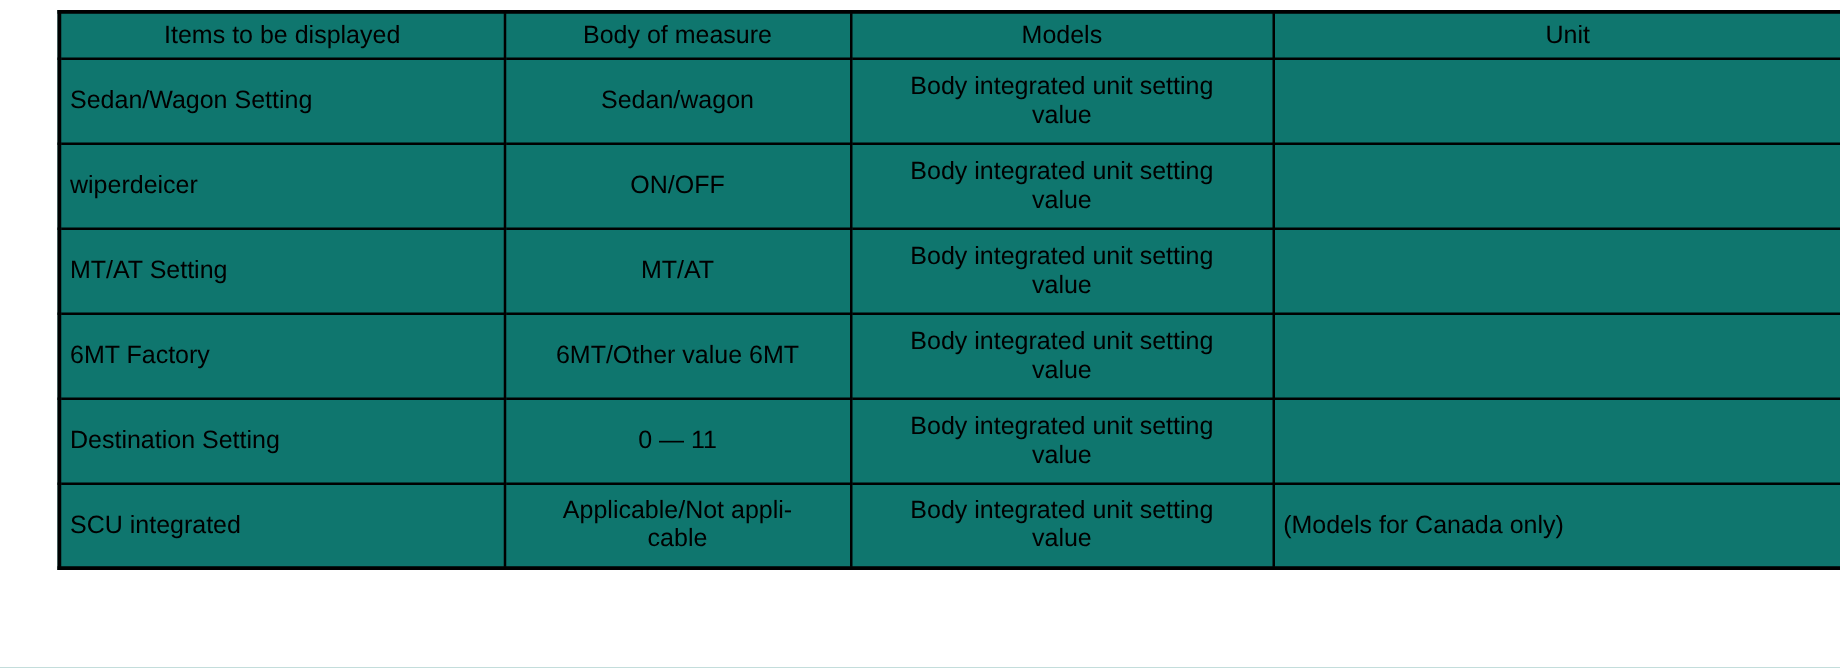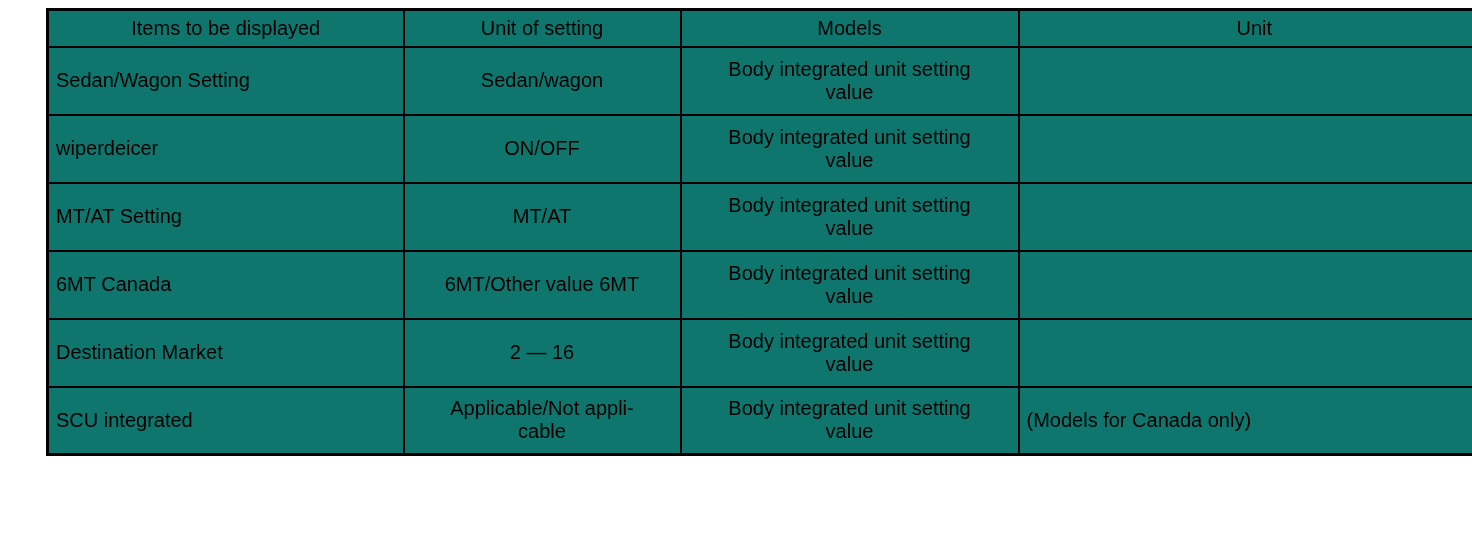--- a/index.html
+++ b/index.html
@@ -51,21 +51,21 @@
 <table class="spec-table">
   <colgroup>
     <col style="width:356px">
     <col style="width:277px">
     <col style="width:338px">
     <col style="width:472px">
   </colgroup>
   <thead>
     <tr class="hdr-row">
       <th class="col-head">Items to be displayed</th>
-      <th class="col-head">Unit of setting</th>
+      <th class="col-head">Body of measure</th>
       <th class="col-head">Models</th>
       <th class="col-head">Unit</th>
     </tr>
   </thead>
   <tbody>
     <tr class="data-row">
       <td class="c-item">Sedan/Wagon Setting</td>
       <td class="c-unit">Sedan/wagon</td>
       <td class="c-remarks">Body integrated unit setting
 value</td>
@@ -79,29 +79,29 @@
       <td class="c-note"></td>
     </tr>
     <tr class="data-row">
       <td class="c-item">MT/AT Setting</td>
       <td class="c-unit">MT/AT</td>
       <td class="c-remarks">Body integrated unit setting
 value</td>
       <td class="c-note"></td>
     </tr>
     <tr class="data-row">
-      <td class="c-item">6MT Canada</td>
+      <td class="c-item">6MT Factory</td>
       <td class="c-unit">6MT/Other value 6MT</td>
       <td class="c-remarks">Body integrated unit setting
 value</td>
       <td class="c-note"></td>
     </tr>
     <tr class="data-row">
-      <td class="c-item">Destination Market</td>
-      <td class="c-unit">2 — 16</td>
+      <td class="c-item">Destination Setting</td>
+      <td class="c-unit">0 — 11</td>
       <td class="c-remarks">Body integrated unit setting
 value</td>
       <td class="c-note"></td>
     </tr>
     <tr class="data-row">
       <td class="c-item">SCU integrated</td>
       <td class="c-unit">Applicable/Not appli-
 cable</td>
       <td class="c-remarks">Body integrated unit setting
 value</td>

